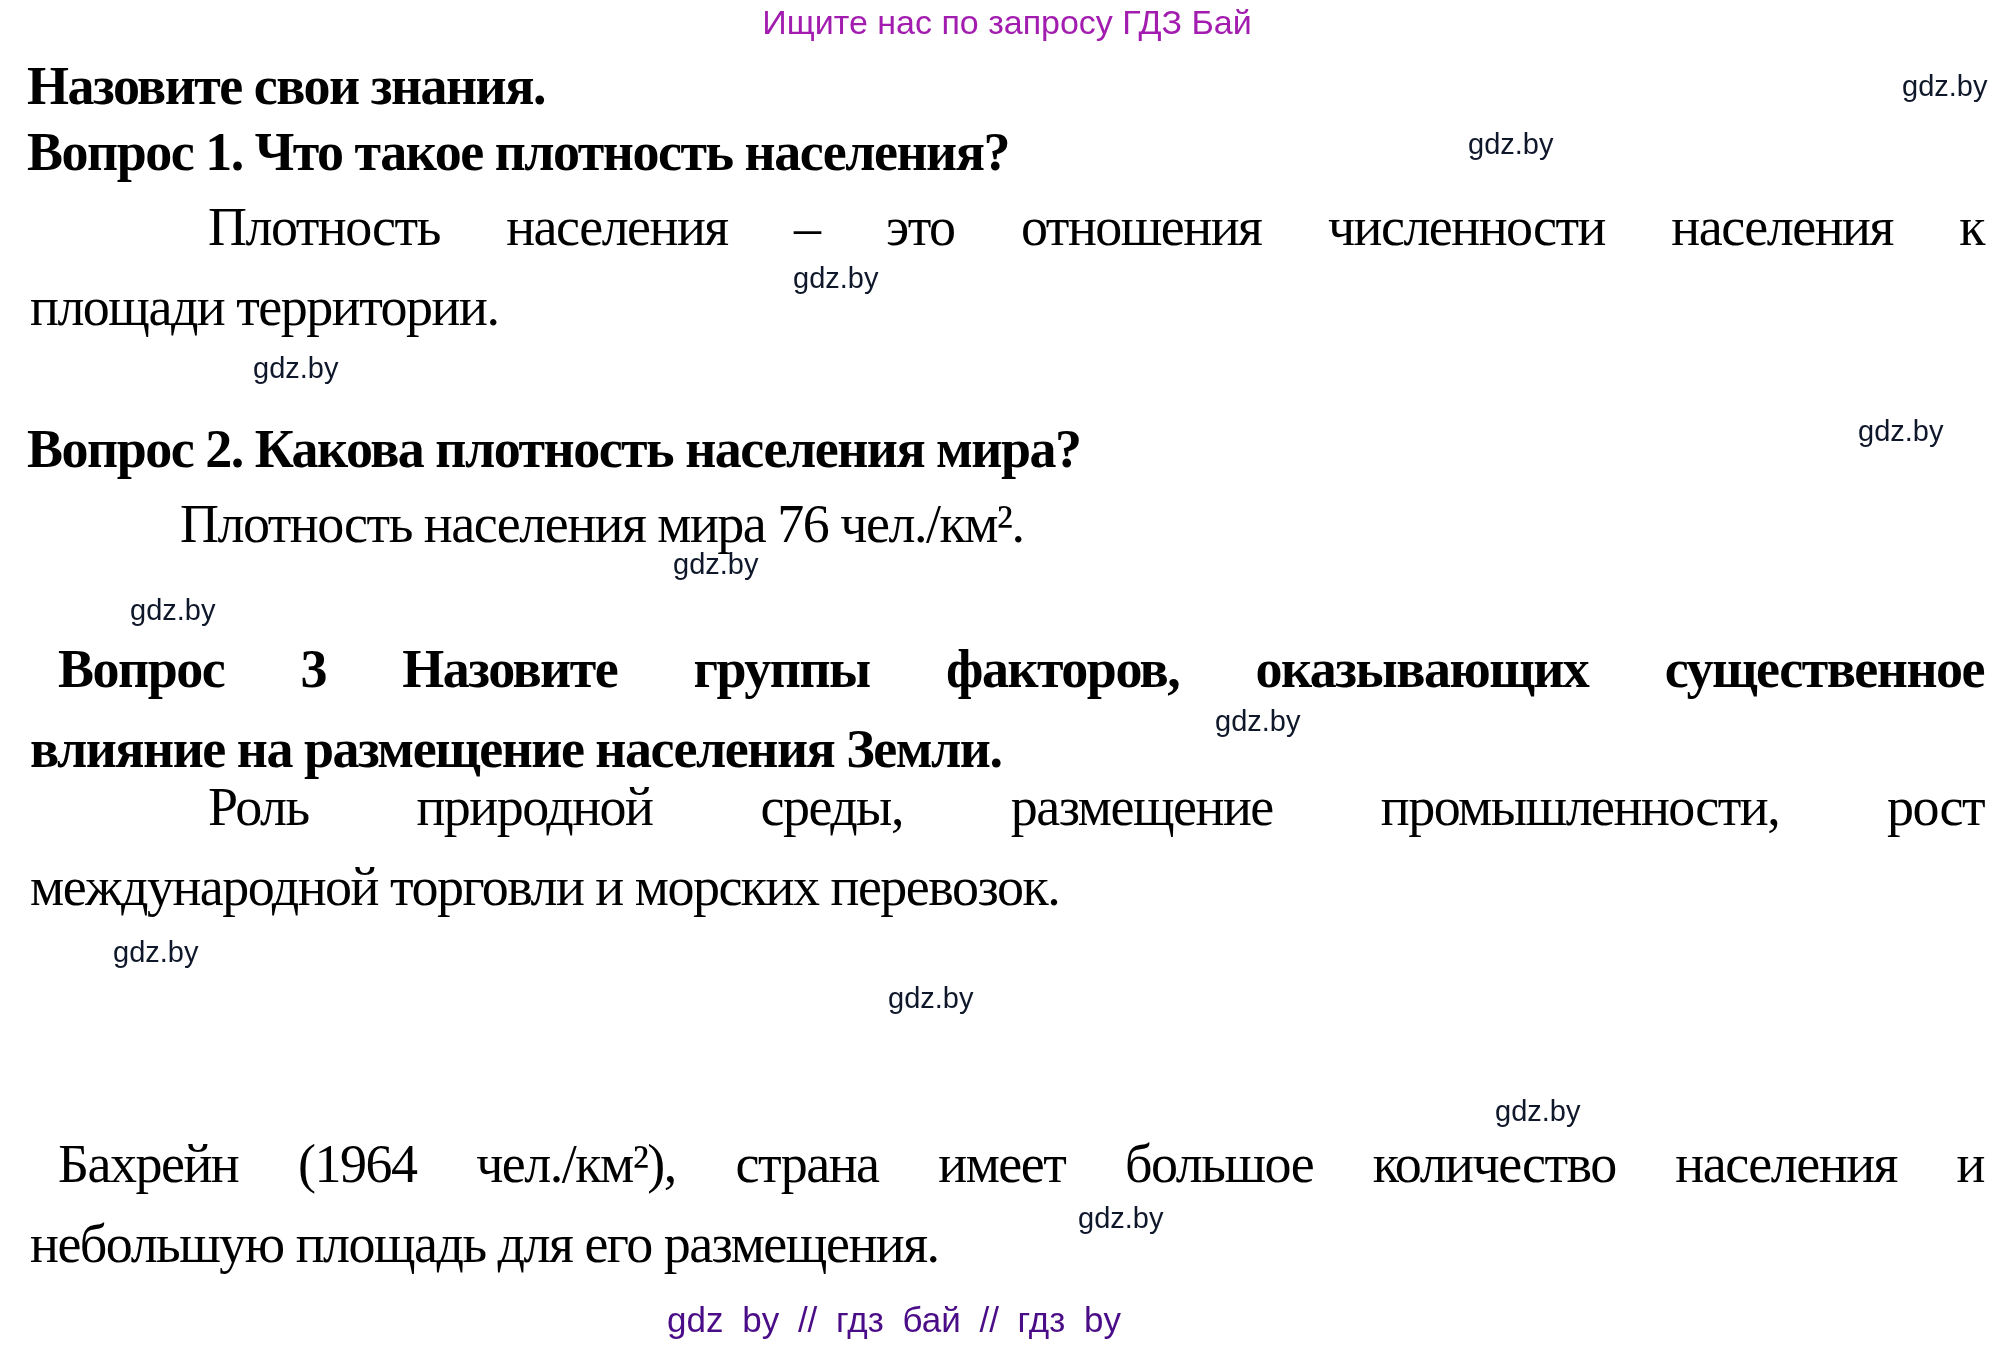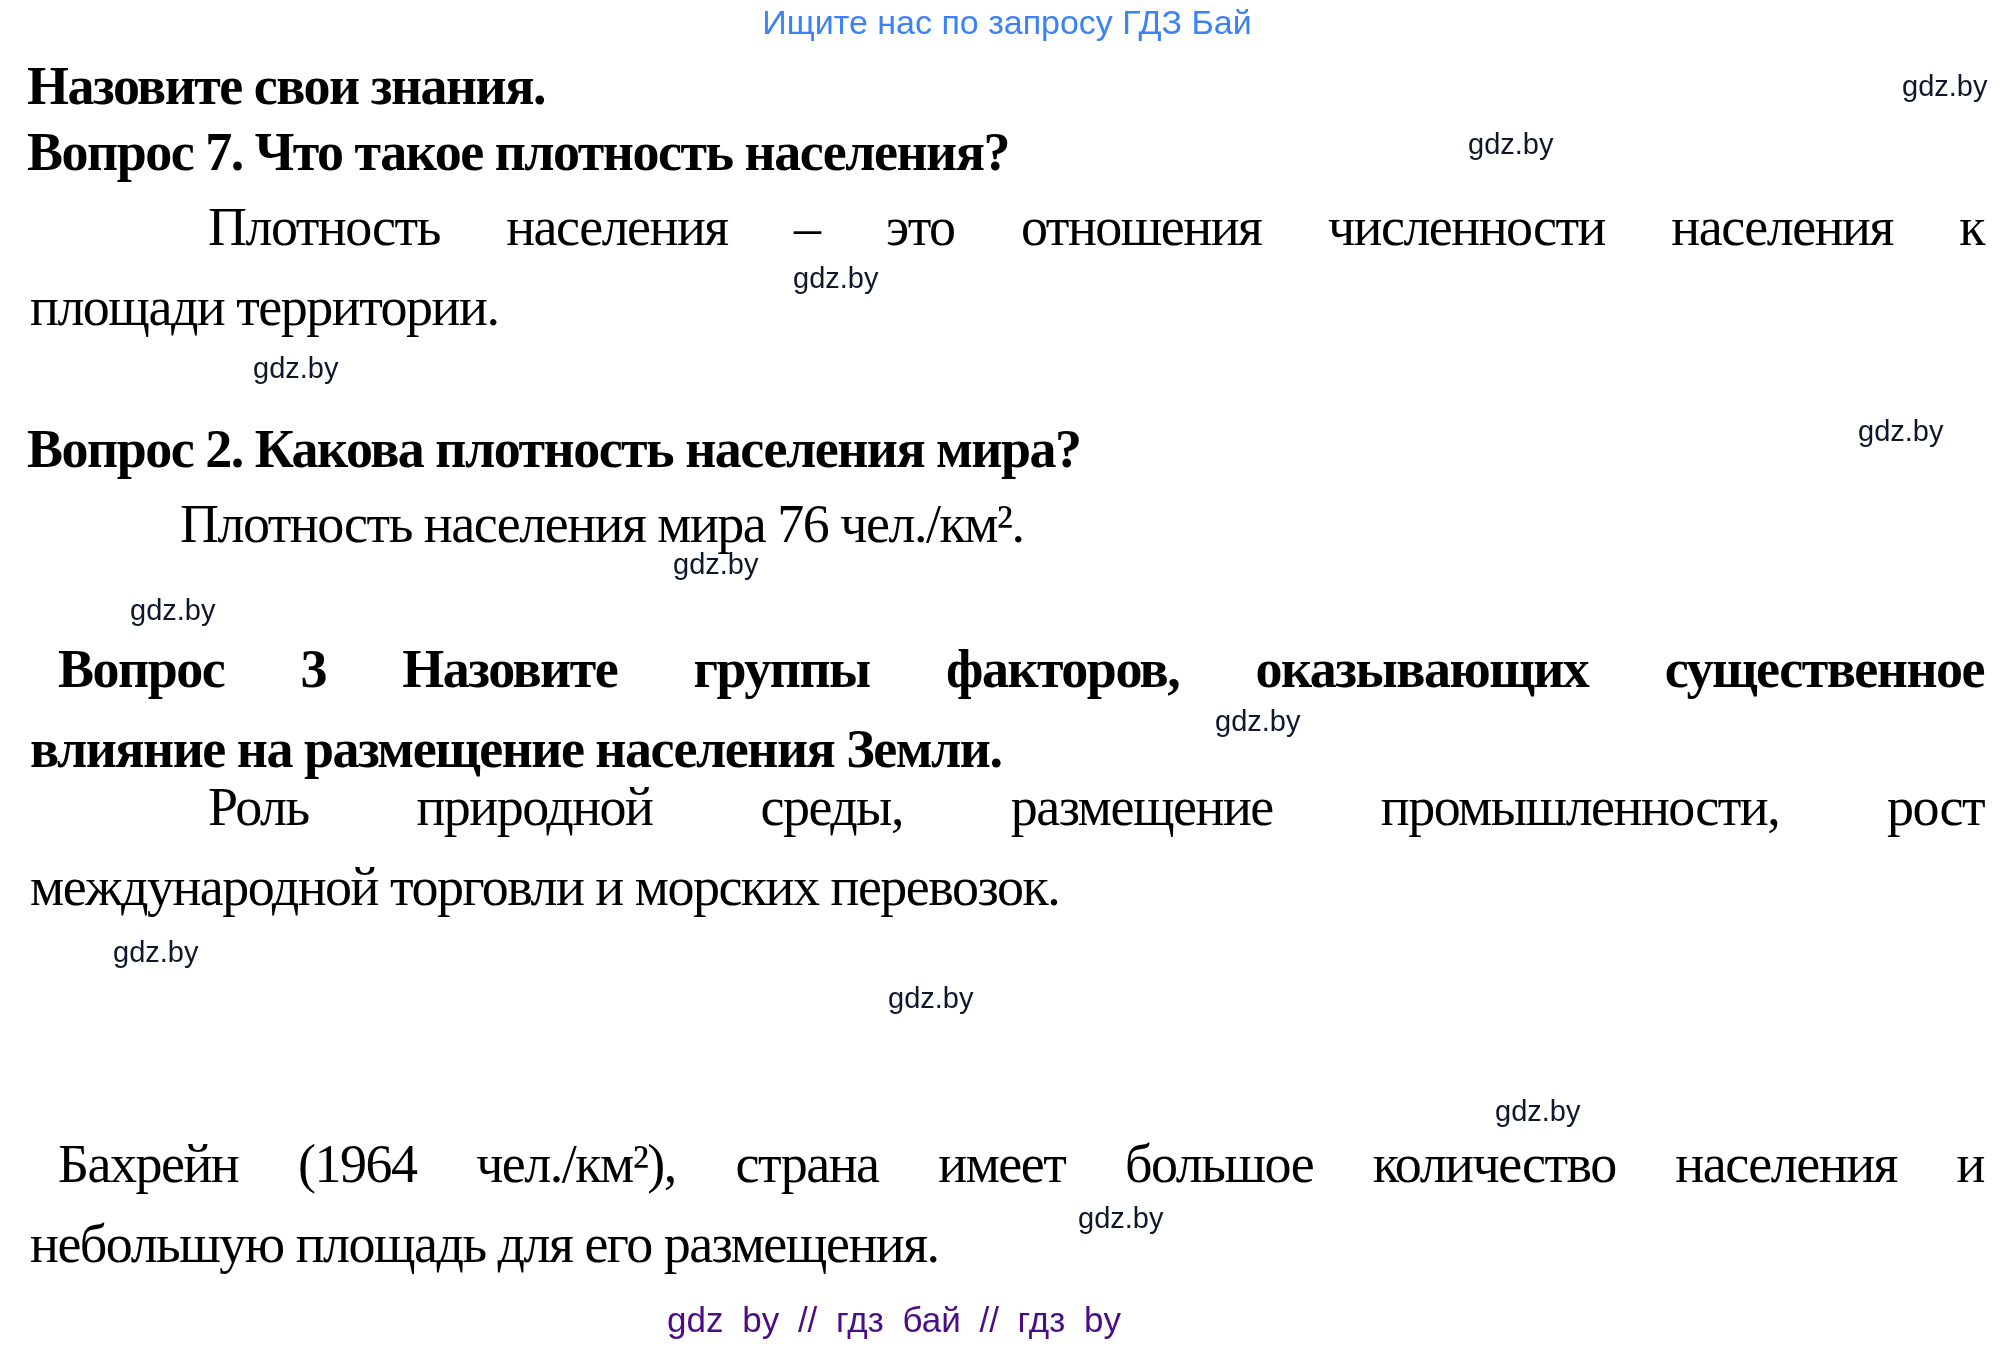--- a/index.html
+++ b/index.html
@@ -42,25 +42,25 @@
     font-family:"Liberation Sans", sans-serif;
     font-size:35px;line-height:44px;
     word-spacing:9px;
   }
 </style>
 </head>
 <body>
 
 <div class="page">
 
-  <div class="promo" style="color:#3b82f6">Ищите нас по запросу ГДЗ Бай</div>
+  <div class="promo" style="color:#a21caf">Ищите нас по запросу ГДЗ Бай</div>
 
   <div class="abs serifline b" style="left:27px;top:46px;">Назовите свои знания.</div>
 
-  <div class="abs serifline b" style="left:27px;top:112px;">Вопрос 7. Что такое плотность населения?</div>
+  <div class="abs serifline b" style="left:27px;top:112px;">Вопрос 1. Что такое плотность населения?</div>
 
   <div class="abs block" style="top:187px;">
     <div class="serifline just indent">Плотность населения – это отношения численности населения к</div>
     <div class="serifline">площади территории.</div>
   </div>
 
   <div class="abs serifline b" style="left:27px;top:409px;">Вопрос 2. Какова плотность населения мира?</div>
 
   <div class="abs block" style="top:484px;">
     <div class="serifline indent">Плотность населения мира 76 чел./км².</div>

